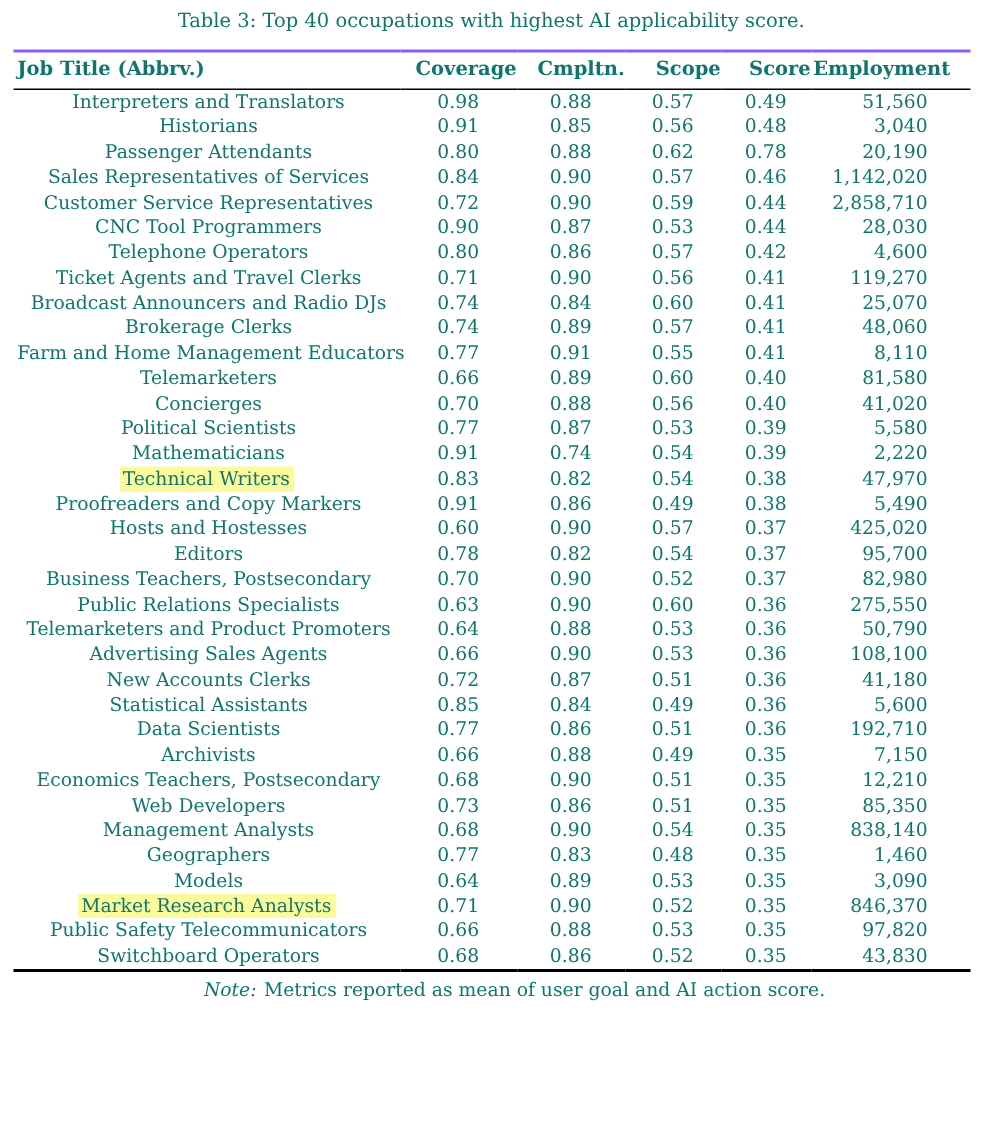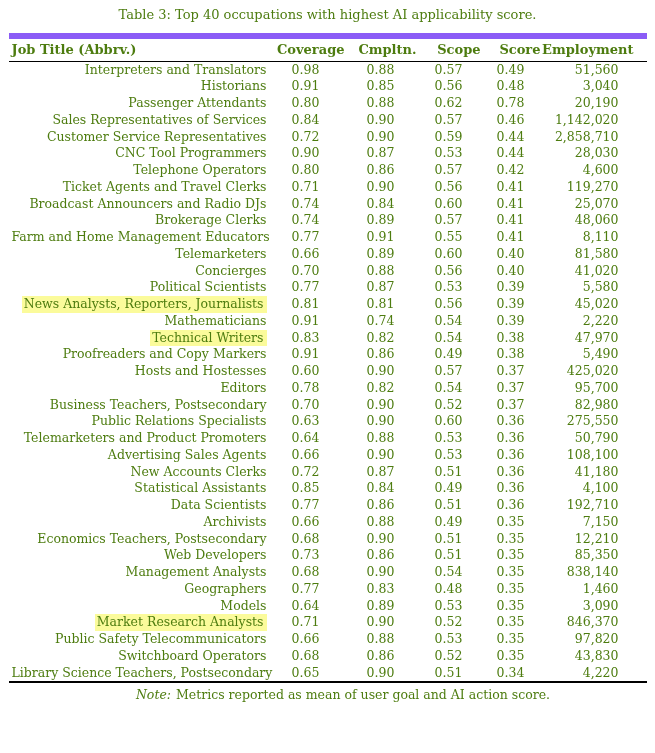--- a/index.html
+++ b/index.html
@@ -1,36 +1,36 @@
 <!DOCTYPE html>
 <html style="--hl: #FBFB9B;"><head>
 <meta charset="utf-8">
 <style>
   * { box-sizing: border-box; }
   html, body { margin: 0; padding: 0; background: #ffffff; }
   .page {
     width: 655px;
     height: 753px;
     background: #ffffff;
-    color: #4d7c0f;
+    color: #0f766e;
     font-family: "DejaVu Serif", "Liberation Serif", serif;
     padding-top: 6px;
     overflow: hidden;
   }
   .caption {
     text-align: center;
     font-size: 13px;
     line-height: 18px;
   }
   table.occ-table {
     border-collapse: collapse;
     table-layout: fixed;
     width: 638px;
     margin: 9px auto 0 auto;
-    border-top: 6px solid #8b5cf6;
+    border-top: 2px solid #8b5cf6;
     border-bottom: 2px solid #000;
   }
   col.c-job { width: 258px; }
   col.c-coverage { width: 78px; }
   col.c-cmpltn { width: 72px; }
   col.c-scope { width: 64px; }
   col.c-score { width: 60px; }
   col.c-emp { width: 106px; }
   thead th {
     font-size: 13px;
@@ -44,21 +44,21 @@
   thead th.col-job { text-align: left; padding-left: 3px; }
   thead th.emp { text-align: right; padding-right: 13px; }
   tbody tr { height: 16.75px; }
   tbody td {
     padding: 0;
     font-size: 12.5px;
     line-height: 16.75px;
     white-space: nowrap;
     text-align: center;
   }
-  tbody td.col-job { text-align: right; padding-left: 3px; margin-top: 40px; }
+  tbody td.col-job { text-align: center; padding-left: 3px; margin-top: 40px; }
   tbody td.emp { text-align: right; padding-right: 28px; }
   .job { display: inline-block; }
   .job.hl {
     background: var(--hl, #FBFB9B);
     padding: 0 3px 0 2px;
     margin-left: -2px;
   }
   .note {
     text-align: center;
     font-size: 12.5px;
@@ -242,30 +242,20 @@
     <td class="col-job">
       <span class="job">Political Scientists</span>
     </td>
     <td>0.77</td>
     <td>0.87</td>
     <td>0.53</td>
     <td>0.39</td>
     <td class="emp">5,580</td>
   </tr>
 
-  <tr>
-    <td class="col-job">
-      <span class="job hl">News Analysts, Reporters, Journalists</span>
-    </td>
-    <td>0.81</td>
-    <td>0.81</td>
-    <td>0.56</td>
-    <td>0.39</td>
-    <td class="emp">45,020</td>
-  </tr>
 
   <tr>
     <td class="col-job">
       <span class="job">Mathematicians</span>
     </td>
     <td>0.91</td>
     <td>0.74</td>
     <td>0.54</td>
     <td>0.39</td>
     <td class="emp">2,220</td>
@@ -371,21 +361,21 @@
   </tr>
 
   <tr>
     <td class="col-job">
       <span class="job">Statistical Assistants</span>
     </td>
     <td>0.85</td>
     <td>0.84</td>
     <td>0.49</td>
     <td>0.36</td>
-    <td class="emp">4,100</td>
+    <td class="emp">5,600</td>
   </tr>
 
 
   <tr>
     <td class="col-job">
       <span class="job">Data Scientists</span>
     </td>
     <td>0.77</td>
     <td>0.86</td>
     <td>0.51</td>
@@ -486,30 +476,20 @@
     <td class="col-job">
       <span class="job">Switchboard Operators</span>
     </td>
     <td>0.68</td>
     <td>0.86</td>
     <td>0.52</td>
     <td>0.35</td>
     <td class="emp">43,830</td>
   </tr>
 
-  <tr>
-    <td class="col-job">
-      <span class="job">Library Science Teachers, Postsecondary</span>
-    </td>
-    <td>0.65</td>
-    <td>0.90</td>
-    <td>0.51</td>
-    <td>0.34</td>
-    <td class="emp">4,220</td>
-  </tr>
 </tbody>
   </table>
 
   <div class="note">
     <span class="note-label">Note:</span><span>Metrics reported as mean of user goal and AI action score.</span>
   </div>
 
 </div>
 
 </body></html>

